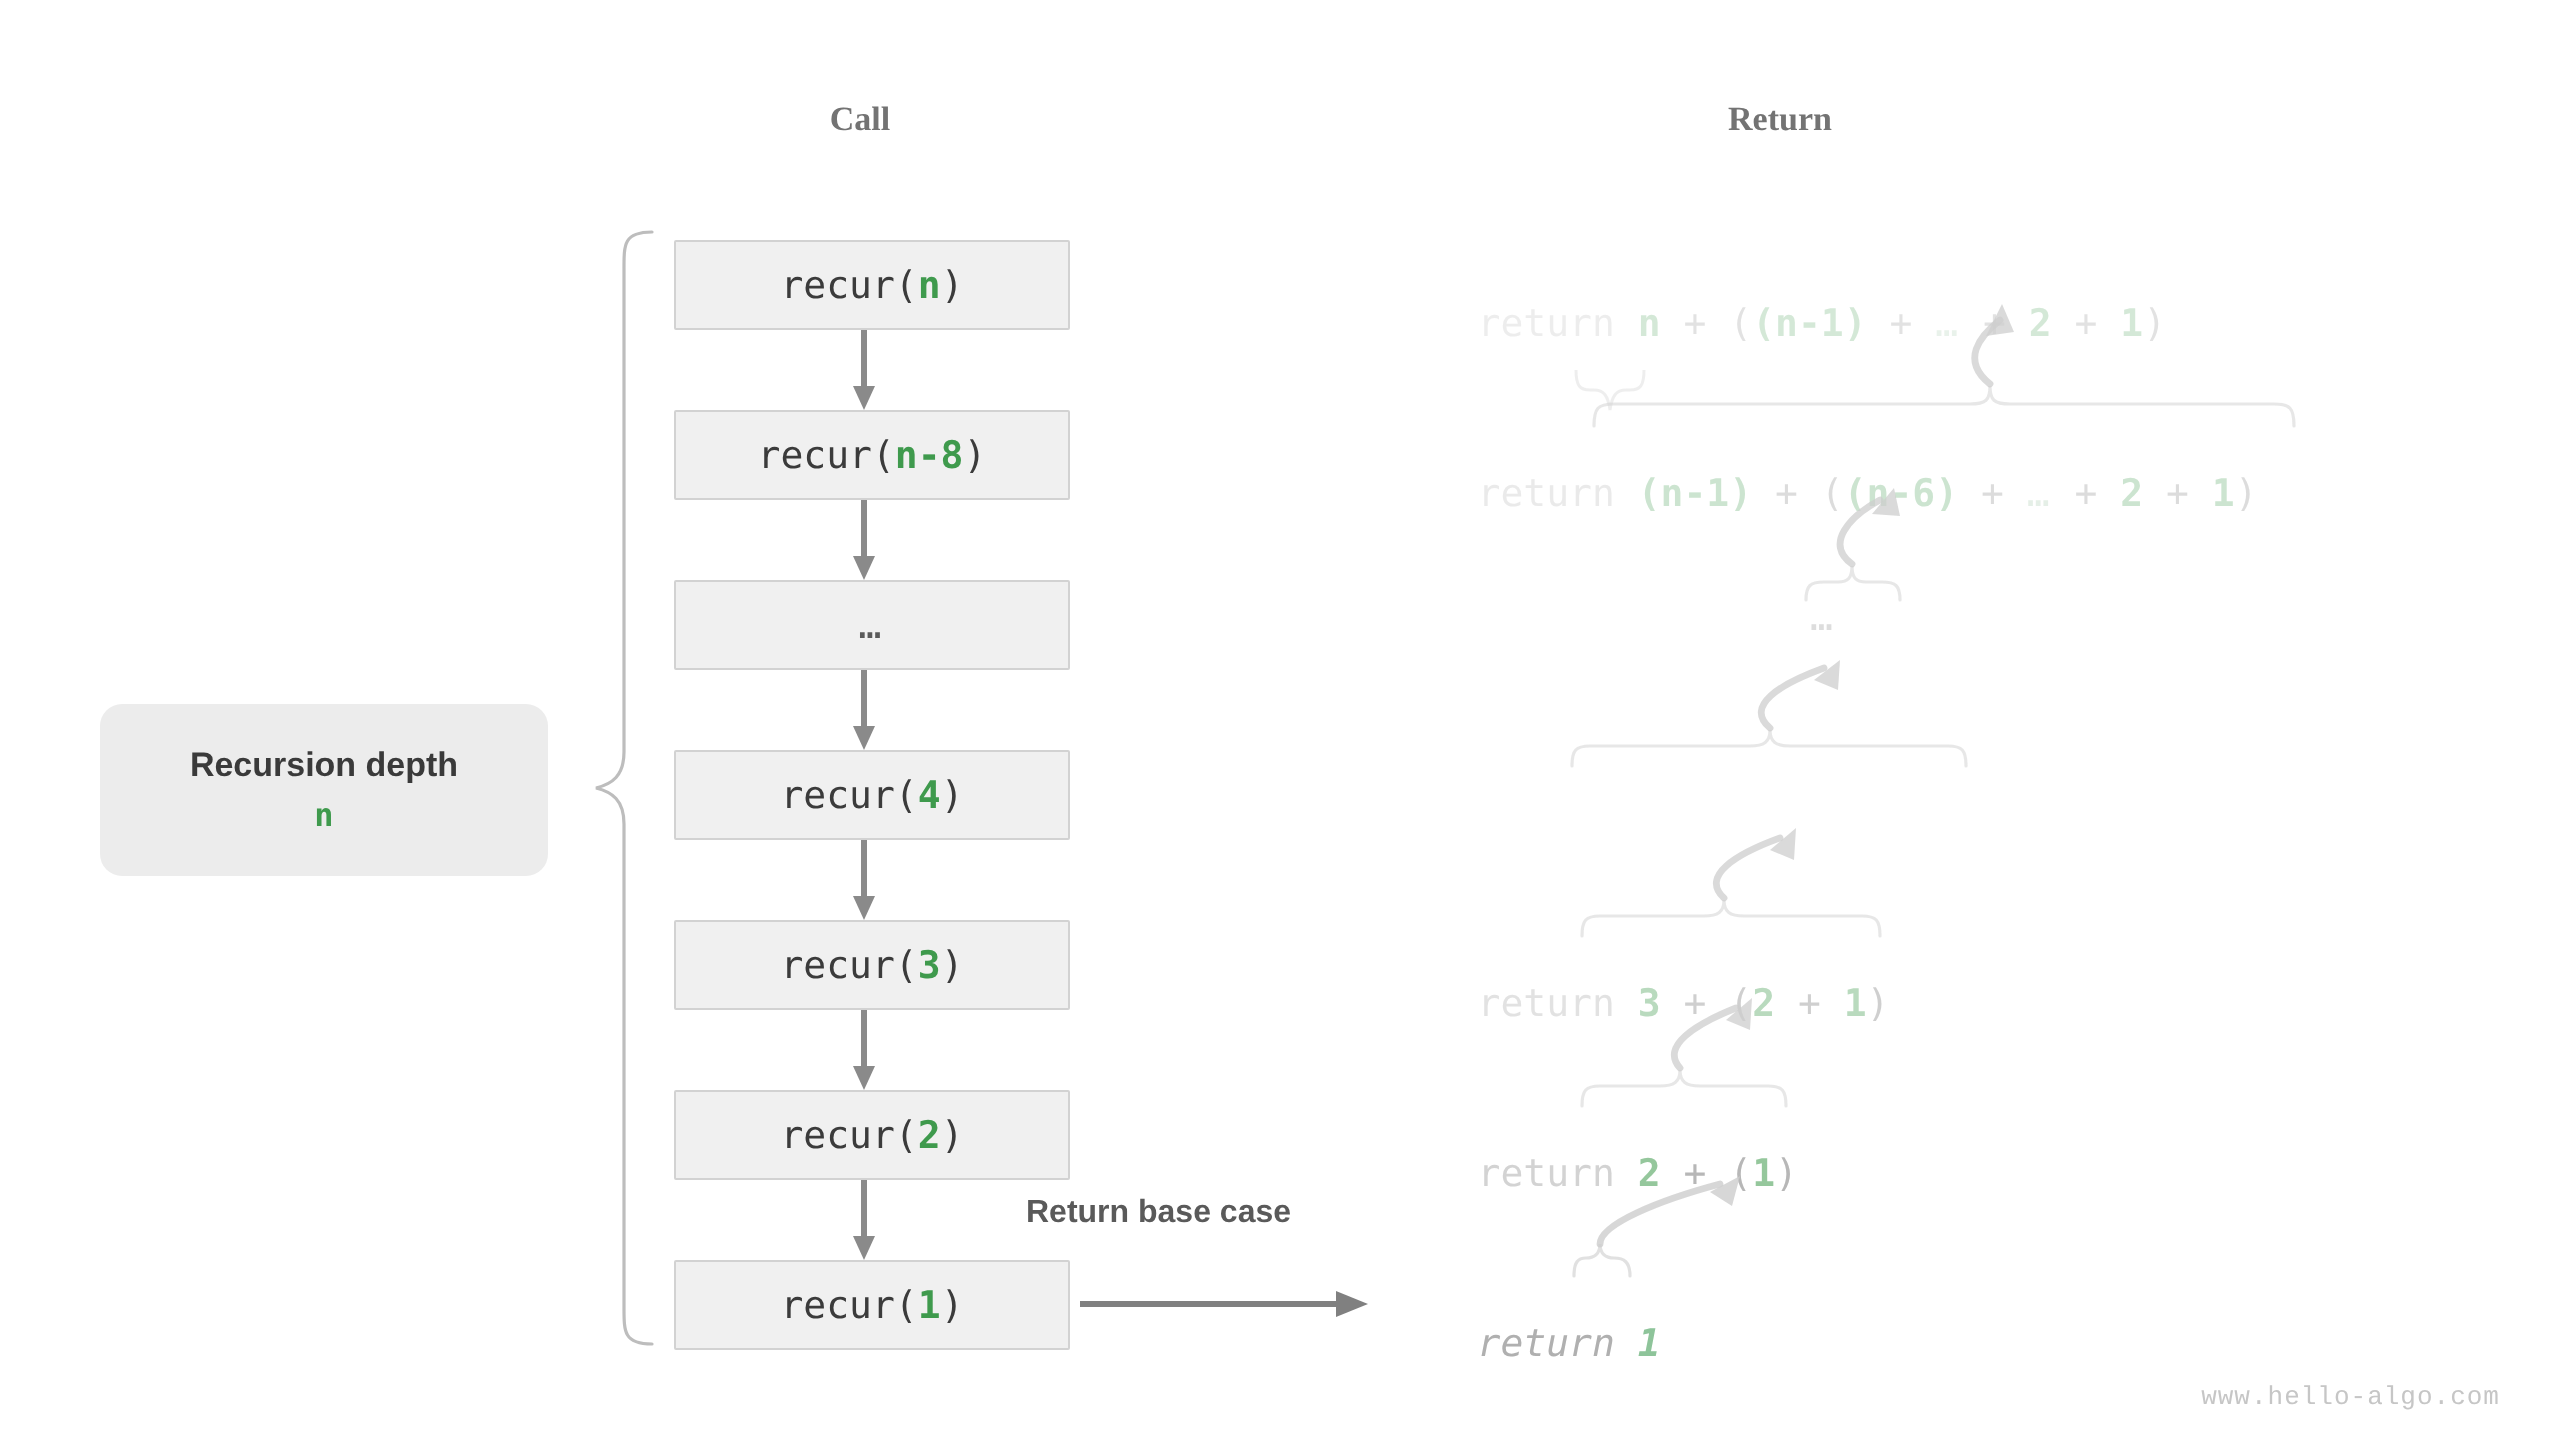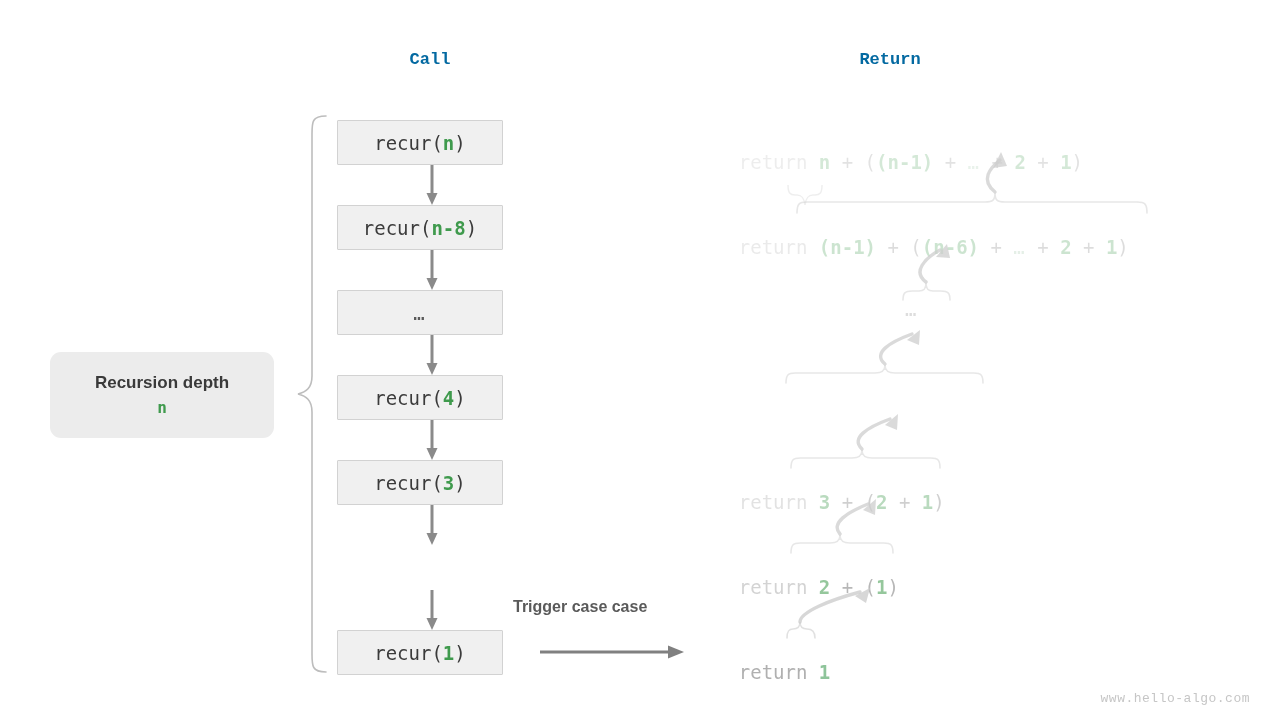--- a/index.html
+++ b/index.html
@@ -12,24 +12,24 @@
     width: 1280px;
     height: 720px;
     background: #ffffff;
     overflow: hidden;
     font-family: "Liberation Sans", sans-serif;
   }
 
   
   .col-header {
     position: absolute;
-    font-family: Liberation Mono, monospace;
+    font-family: Liberation Serif, serif;
     font-size: 17px;
     font-weight: bold;
-    color: #0369a1;
+    color: #737373;
     text-align: center;
     white-space: nowrap;
   }
   #header-call  { left: 360px; top: 50px; width: 140px; }
   #header-return{ left: 820px; top: 50px; width: 140px; }
 
   
   #depth-box {
     position: absolute;
     left: 50px;
@@ -65,21 +65,21 @@
     top: 114px;
     width: 32px;
     height: 560px;
     overflow: visible;
   }
 
   
   .call-box {
     position: absolute;
     left: 337px;
-    width: 166px;
+    width: 198px;
     height: 45px;
     box-sizing: border-box;
     background: #f0f0f0;
     border: 1.5px solid #d2d2d2;
     border-radius: 1px;
     display: flex;
     align-items: center;
     justify-content: center;
   }
   .call-text {
@@ -119,21 +119,21 @@
   .ret-op  { color: #7d7d7d; }
   .ret-num { color: #3f9a4d; font-weight: bold; }
   .ret-dots{ color: #9fc5a6; letter-spacing: 1px; }
 
   
   .fade-1 { opacity: 0.22; }
   .fade-2 { opacity: 0.26; }
   .fade-3 { opacity: 0.30; }
   .fade-4 { opacity: 0.36; }
   .fade-5 { opacity: 0.55; }
-  .fade-6 { opacity: 1; }
+  .fade-6 { opacity: 1; font-style: italic; }
 
   
   #ret-ellipsis {
     position: absolute;
     left: 905px;
     top: 298px;
     font-family: "DejaVu Sans Mono", monospace;
     font-size: 19px;
     color: #b4b4b4;
     letter-spacing: 2px;
@@ -210,20 +210,23 @@
     <span class="call-text"><span>recur(</span><span class="arg">n-8</span><span>)</span></span>
   </div>
   <div class="call-box" style="top:290px">
     <span class="call-ellipsis">…</span>
   </div>
   <div class="call-box" style="top:375px">
     <span class="call-text"><span>recur(</span><span class="arg">4</span><span>)</span></span>
   </div>
   <div class="call-box" style="top:460px">
     <span class="call-text"><span>recur(</span><span class="arg">3</span><span>)</span></span>
+  </div>
+  <div class="call-box" style="top:545px">
+    <span class="call-text"><span>recur(</span><span class="arg">2</span><span>)</span></span>
   </div>
   <div class="call-box" style="top:630px">
     <span class="call-text"><span>recur(</span><span class="arg">1</span><span>)</span></span>
   </div>
 
   <svg class="down-arrow" style="top:165px" viewBox="0 0 16 41">
     <line x1="8" y1="0" x2="8" y2="30" stroke="#8a8a8a" stroke-width="3"></line>
     <path d="M 8 40 L 2.5 28 L 13.5 28 Z" fill="#8a8a8a"></path>
   </svg>
   <svg class="down-arrow" style="top:250px" viewBox="0 0 16 41">
@@ -324,21 +327,21 @@
 
     <path d="M 787 638 C 787 631, 789 629, 793 629
              C 797 629, 800 627, 800 622
              C 800 627, 803 629, 807 629
              C 812 629, 815 631, 815 638" fill="none" stroke="#d4d4d4" stroke-width="1.6" stroke-linecap="round" opacity="0.7"></path>
 
     <path d="M 800 622 C 800 612, 830 600, 860 592" fill="none" stroke="#cdcdcd" stroke-width="3.4" stroke-linecap="round" opacity="0.8"></path>
     <path d="M 870 588 L 855 596 L 866 603 Z" fill="#cdcdcd" opacity="0.8"></path>
   </svg>
 
-  <div id="trigger-label">Trigger case case</div>
+  <div id="trigger-label">Return base case</div>
   <svg id="trigger-arrow" viewBox="0 0 150 24">
     <line x1="0" y1="12" x2="130" y2="12" stroke="#808080" stroke-width="3"></line>
     <path d="M 144 12 L 128 5.5 L 128 18.5 Z" fill="#808080"></path>
   </svg>
 
   <div id="watermark">www.hello-algo.com</div>
 
 </div>
 
 </body></html>

